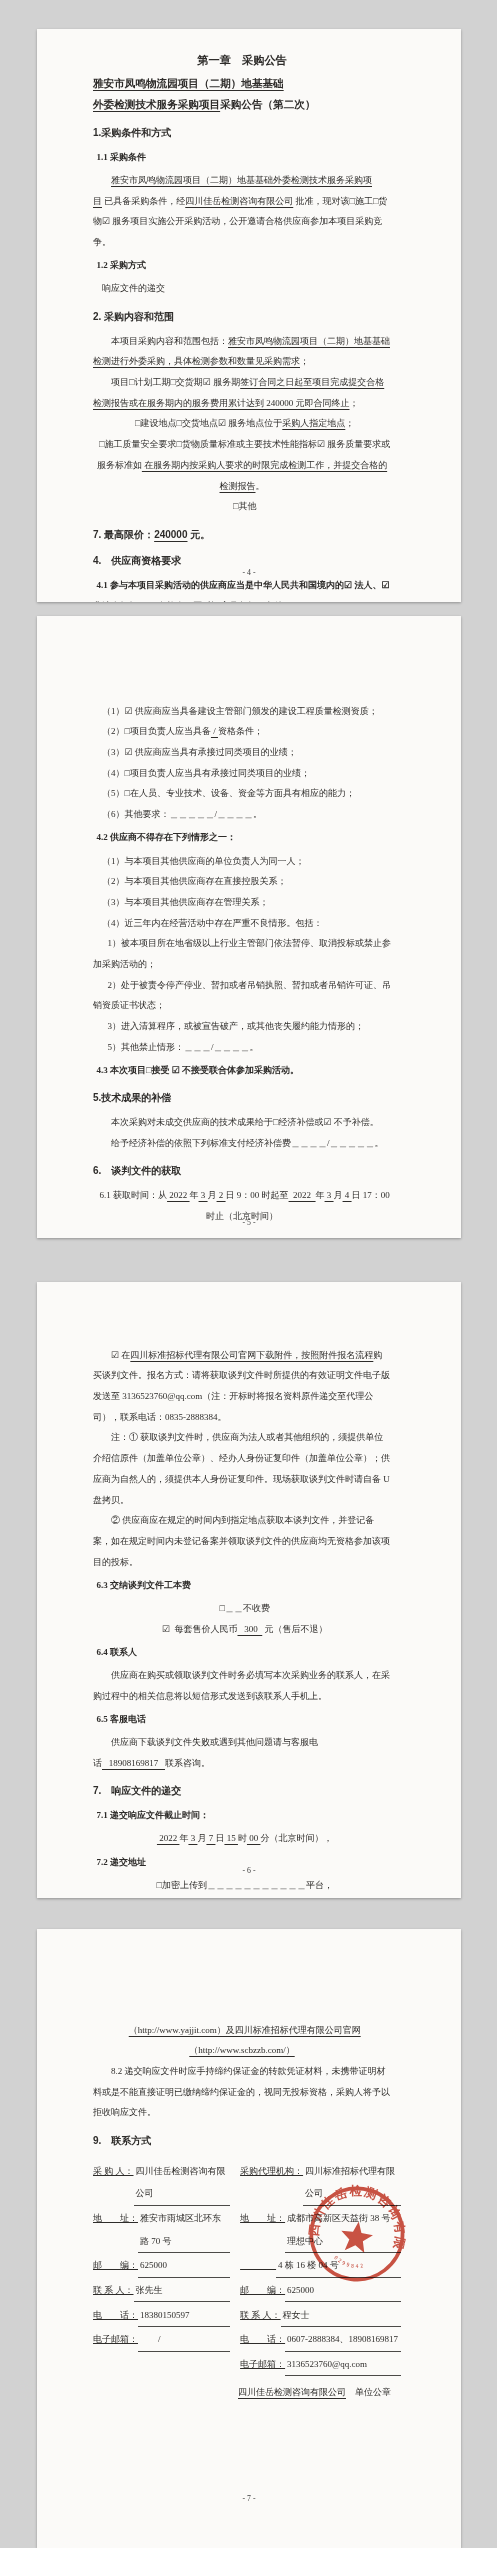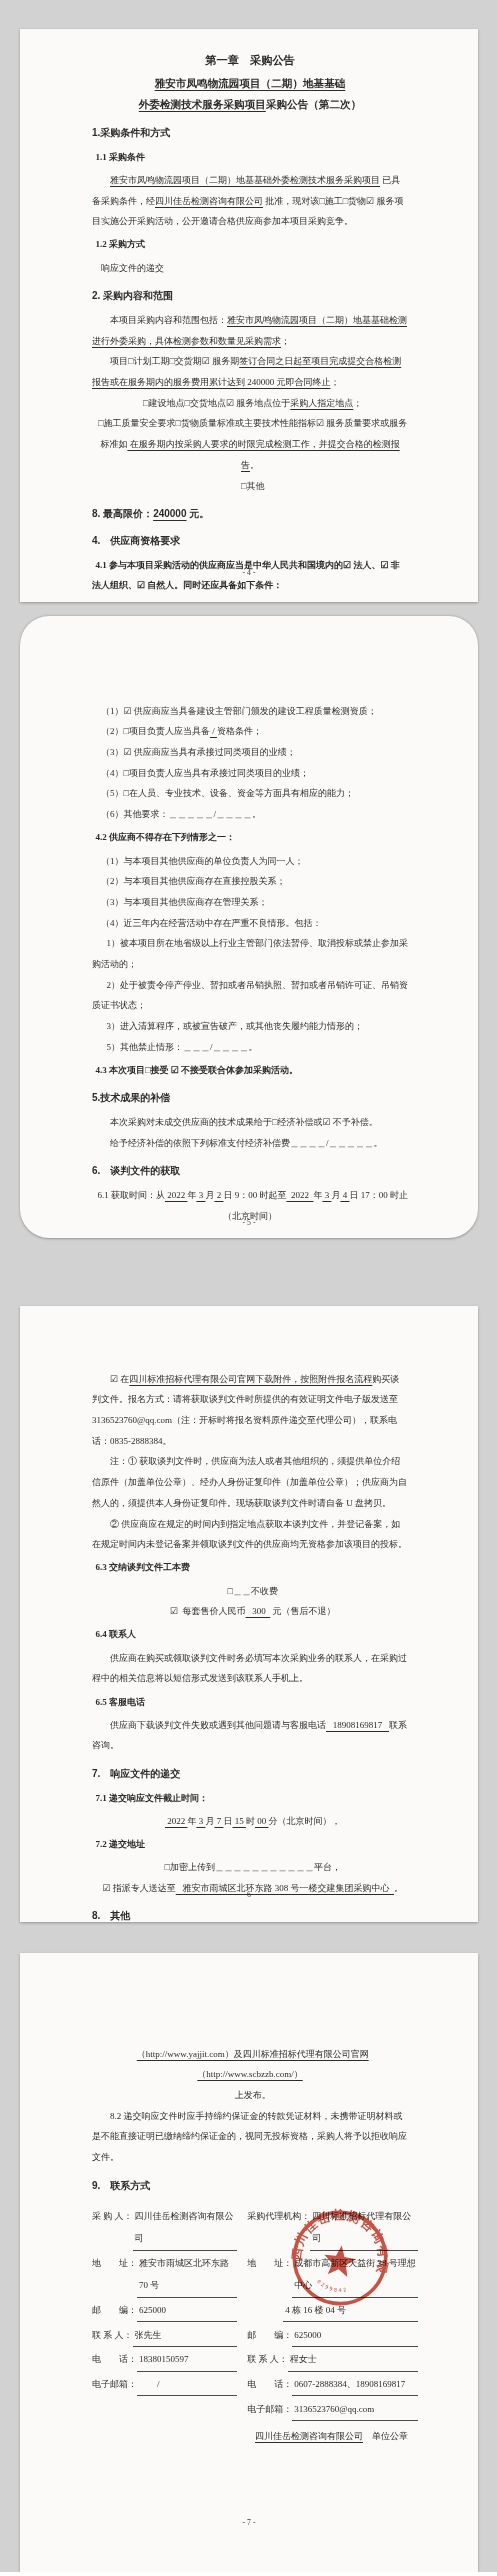--- a/index.html
+++ b/index.html
@@ -1,42 +1,42 @@
 <!DOCTYPE html>
 <html style="font-size:10px"><head>
 <meta charset="utf-8">
 <style>
   html,body{margin:0;padding:0;}
   body{width:498px;background:#ffffff;font-family:"Liberation Serif","DejaVu Serif",serif;color:#2e2c2a;}
   .backdrop{width:498px;background:#d2d2d2;padding-top:29px;}
-  .page{width:458px;margin:0 auto;background:#fbfaf8;box-sizing:border-box;position:relative;overflow:hidden;
-        box-shadow:0 0.6px 2.5px rgba(0,0,0,.3);padding:21px 70px 0 72px;}
+  .page{width:424px;margin:0 auto;background:#fbfaf8;box-sizing:border-box;position:relative;overflow:hidden;
+        box-shadow:0 0.6px 2.5px rgba(0,0,0,.3);padding:21px 70px 0 56px;}
   .p1{height:573px;margin-bottom:13.7px;}
-  .p2{height:622px;margin-bottom:68px;padding-top:85px;border-radius:29px;}
+  .p2{height:622px;margin-bottom:44px;padding-top:85px;}
   .p3{height:616px;margin-bottom:31px;padding-top:63px;}
   .p4{height:619px;padding-top:91px;}
   .ln{font-size:9px;line-height:2.3;}
   .chapter{text-align:center;font-family:"Liberation Sans","DejaVu Sans",sans-serif;font-weight:bold;
            font-size:11.2px;line-height:1.8;margin-bottom:2.5px;}
-  .doctitle{text-align:center;font-family:"Liberation Sans","DejaVu Sans",sans-serif;font-weight:bold;
+  .doctitle{text-align:left;font-family:"Liberation Sans","DejaVu Sans",sans-serif;font-weight:bold;
             font-size:10.6px;line-height:2.0;}
   .h1{font-family:"Liberation Sans","DejaVu Sans",sans-serif;font-weight:bold;font-size:10px;
       line-height:1.8;margin:8.7px 0 5px;}
   .sub{font-weight:bold;margin:2.5px 0;text-indent:.4em;}
   .para{text-indent:2em;}
   .body{text-indent:.6em;text-align:center;}
   .item{text-indent:1em;}
   .item2{text-indent:1.6em;}
   .u{text-decoration:underline;text-decoration-skip-ink:none;text-underline-offset:2.5px;}
   .pagenum{position:absolute;left:0;right:0;text-align:center;font-size:7.8px;color:#3a3a3a;}
   .p1 .pagenum{bottom:25px;} .p2 .pagenum{bottom:11.2px;}
   .p3 .pagenum{bottom:22.4px;} .p4 .pagenum{bottom:45px;}
   .contact{display:grid;grid-template-columns:46% 54%;column-gap:10px;margin-top:10px;}
   .crow{display:flex;line-height:2.5;font-size:9px;margin-bottom:1.2px;}
-  .clabel{white-space:nowrap;}
+  .clabel{white-space:nowrap;text-decoration:underline;}
   .cval{flex:1;border-bottom:0.6px solid #4c4a48;padding:0 1.9px;min-height:12.4px;}
   .sealline{text-align:right;margin-top:5px;font-size:9px;line-height:2;}
   .stamp{position:absolute;left:269px;top:254px;mix-blend-mode:multiply;opacity:.88;transform:rotate(8deg);}
 </style>
 </head>
 <body>
 
 <div class="backdrop">
 
   <section class="page p1">
@@ -48,21 +48,21 @@
         <div class="ln sub"><span>1.1 采购条件</span></div>
         <div class="ln para"><span class="u">雅安市凤鸣物流园项目（二期）地基基础外委检测技术服务采购项目</span><span>&nbsp;已具备采购条件，经</span><span class="u">四川佳岳检测咨询有限公司</span><span>&nbsp;批准，现对该□施工□货物☑ 服务项目实施公开采购活动，公开邀请合格供应商参加本项目采购竞争。</span></div>
         <div class="ln sub"><span>1.2 采购方式</span></div>
         <div class="ln item"><span>响应文件的递交</span></div>
         <div class="ln h1"><span>2. 采购内容和范围</span></div>
         <div class="ln para"><span>本项目采购内容和范围包括：</span><span class="u">雅安市凤鸣物流园项目（二期）地基基础检测进行外委采购，具体检测参数和数量见采购需求</span><span>；</span></div>
         <div class="ln para"><span>项目□计划工期□交货期☑ 服务期</span><span class="u">签订合同之日起至项目完成提交合格检测报告或在服务期内的服务费用累计达到 240000 元即合同终止</span><span>；</span></div>
         <div class="ln body"><span>□建设地点□交货地点☑ 服务地点位于</span><span class="u">采购人指定地点</span><span>；</span></div>
         <div class="ln body"><span>□施工质量安全要求□货物质量标准或主要技术性能指标☑ 服务质量要求或服务标准如</span><span class="u">&nbsp;在服务期内按采购人要求的时限完成检测工作，并提交合格的检测报告</span><span>。</span></div>
         <div class="ln body"><span>□其他</span></div>
-        <div class="ln h1"><span>8. 最高限价：</span><span class="u">240000</span><span>&nbsp;元。</span></div>
+        <div class="ln h1"><span>7. 最高限价：</span><span class="u">240000</span><span>&nbsp;元。</span></div>
         <div class="ln h1"><span>4.　供应商资格要求</span></div>
         <div class="ln sub"><span>4.1 参与本项目采购活动的供应商应当是中华人民共和国境内的☑ 法人、☑ 非法人组织、☑ 自然人。同时还应具备如下条件：</span></div>
       </div>
     <div class="pagenum">- 4 -</div>
   </section>
 
   <section class="page p2">
     <div>
         <div class="ln item"><span>（1）☑ 供应商应当具备建设主管部门颁发的建设工程质量检测资质；</span></div>
         <div class="ln item"><span>（2）□项目负责人应当具备</span><span class="u">&nbsp;/&nbsp;</span><span>资格条件；</span></div>
@@ -108,21 +108,20 @@
         <div class="ln body"><span>□加密上传到</span><span>＿＿＿＿＿＿＿＿＿＿＿</span><span>平台，</span></div>
         <div class="ln body"><span>☑ 指派专人送达至</span><span class="u">&nbsp;&nbsp;&nbsp;雅安市雨城区北环东路 308 号一楼交建集团采购中心&nbsp;&nbsp;</span><span>。</span></div>
         <div class="ln h1"><span>8.　其他</span></div>
       </div>
     <div class="pagenum">- 6 -</div>
   </section>
 
   <section class="page p4">
     <div>
         <div class="ln body"><span class="u">（http://www.yajjit.com）及四川标准招标代理有限公司官网（http://www.scbzzb.com/）</span></div>
-        <div class="ln body"><span>上发布。</span></div>
         <div class="ln para"><span>8.2 递交响应文件时应手持缔约保证金的转款凭证材料，未携带证明材料或是不能直接证明已缴纳缔约保证金的，视同无投标资格，采购人将予以拒收响应文件。</span></div>
         <div class="ln h1"><span>9.　联系方式</span></div>
       </div>
 
     <div class="contact">
       <div class="ccol">
           <div class="crow">
             <span class="clabel">采 购 人：</span>
             <span class="cval">四川佳岳检测咨询有限公司</span>
           </div>

